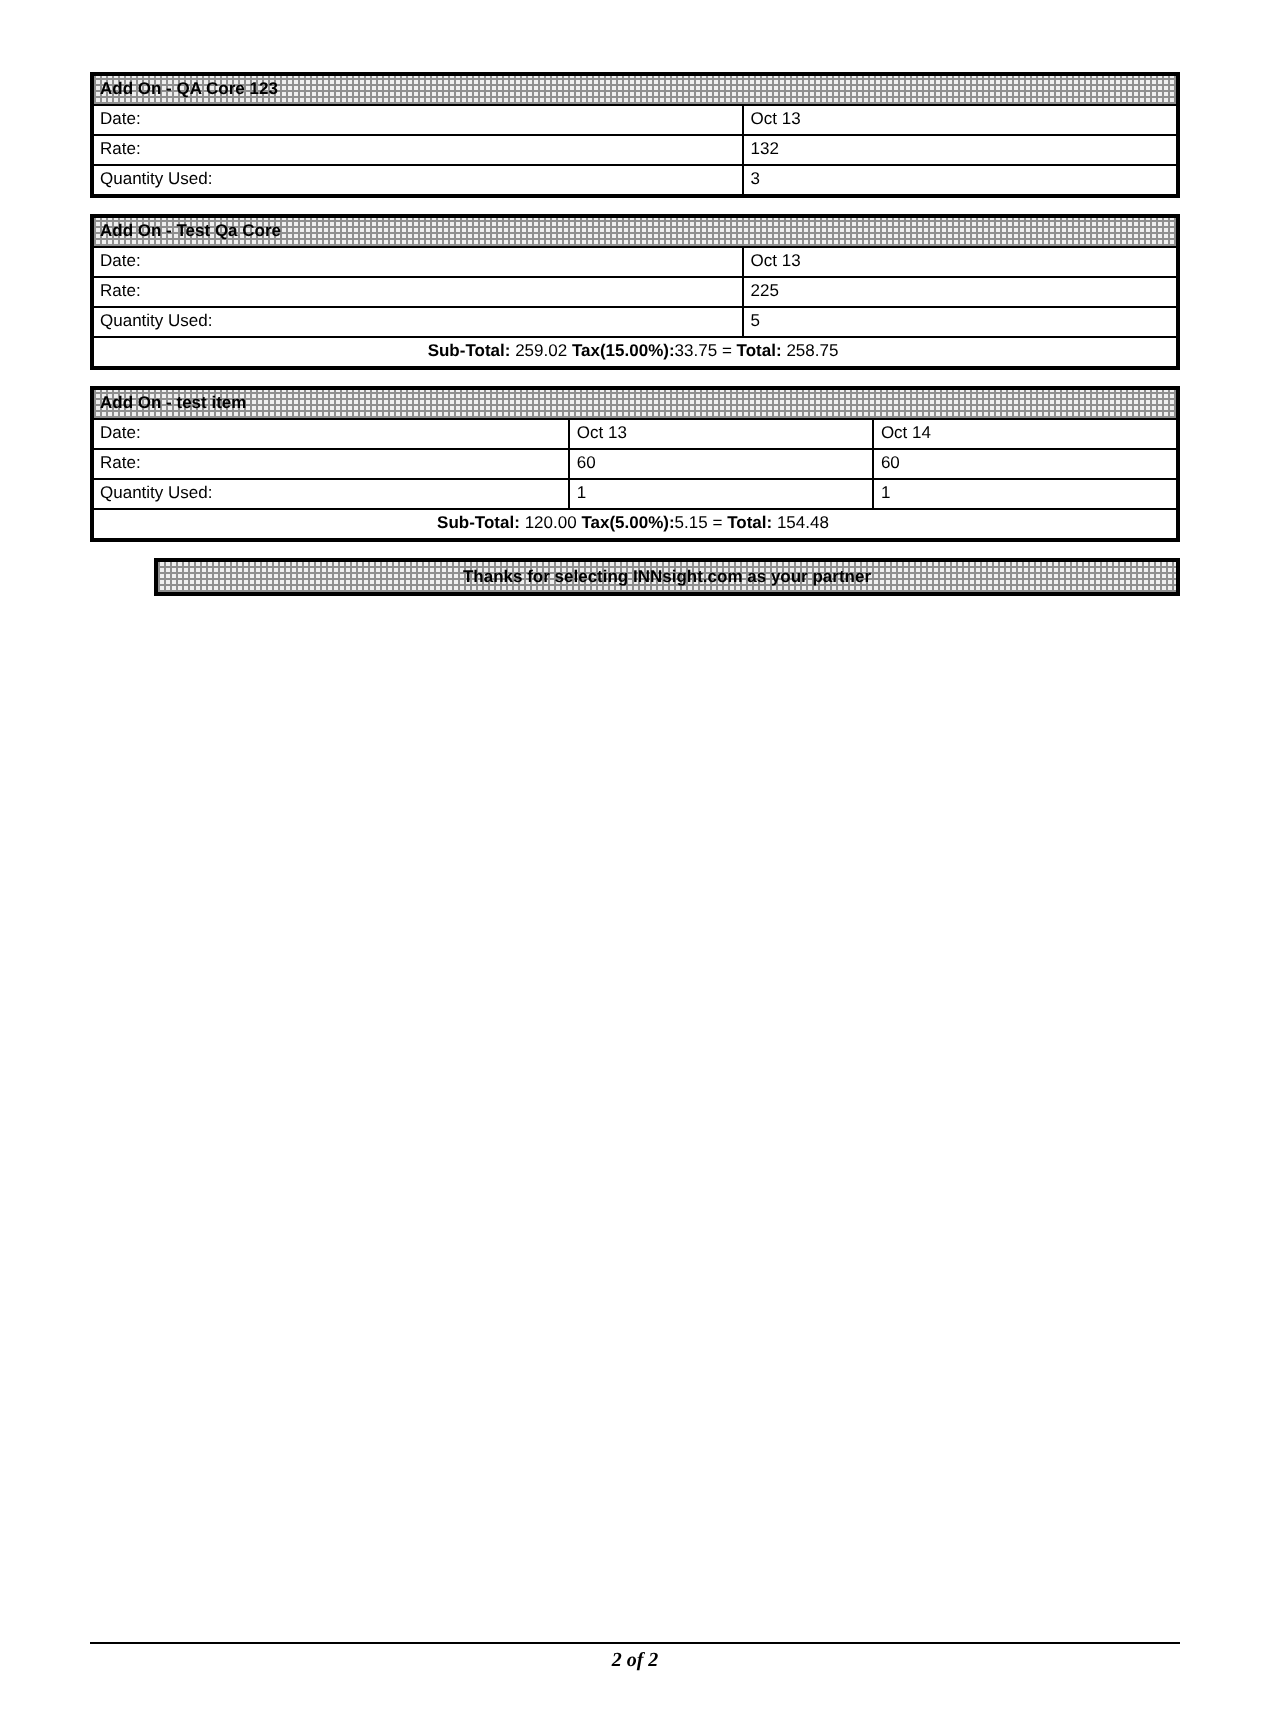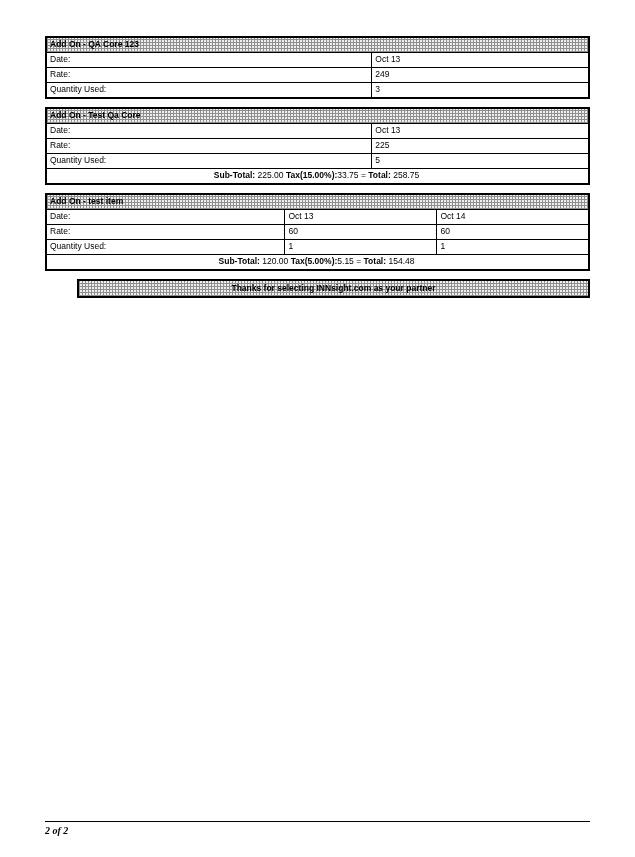--- a/index.html
+++ b/index.html
@@ -63,20 +63,21 @@
     font-weight: bold;
     font-size: 8.5px;
     margin-left: 32px;
   }
   .page-footer {
     position: absolute;
     left: 45px;
     top: 821px;
     width: 545px;
     border-top: 1.5px solid #000;
+    text-align: center;
     padding-top: 3px;
     font-family: "Liberation Serif", serif;
     font-weight: bold;
     font-style: italic;
     font-size: 10px;
   }
 </style>
 </head>
 <body>
 
@@ -90,21 +91,21 @@
     <tbody>
         <tr>
       <td colspan="2" class="title-cell hatch">Add On - QA Core 123</td>
     </tr>
     <tr>
       <td>Date:</td>
       <td>Oct 13</td>
     </tr>
     <tr>
       <td>Rate:</td>
-      <td>249</td>
+      <td>132</td>
     </tr>
     <tr>
       <td>Quantity Used:</td>
       <td>3</td>
     </tr>
   </tbody>
     </table>
 
   <table class="addon">
     <colgroup>
@@ -123,21 +124,21 @@
       <td>Rate:</td>
       <td>225</td>
     </tr>
     <tr>
       <td>Quantity Used:</td>
       <td>5</td>
     </tr>
     <tr>
       <td colspan="2" class="summary-cell">
         <span class="b">Sub-Total:</span>
-        <span>225.00</span>
+        <span>259.02</span>
         <span class="b">Tax(15.00%):</span><span>33.75</span>
         <span>=</span>
         <span class="b">Total:</span>
         <span>258.75</span>
       </td>
     </tr>
   </tbody>
     </table>
 
   <table class="addon">

